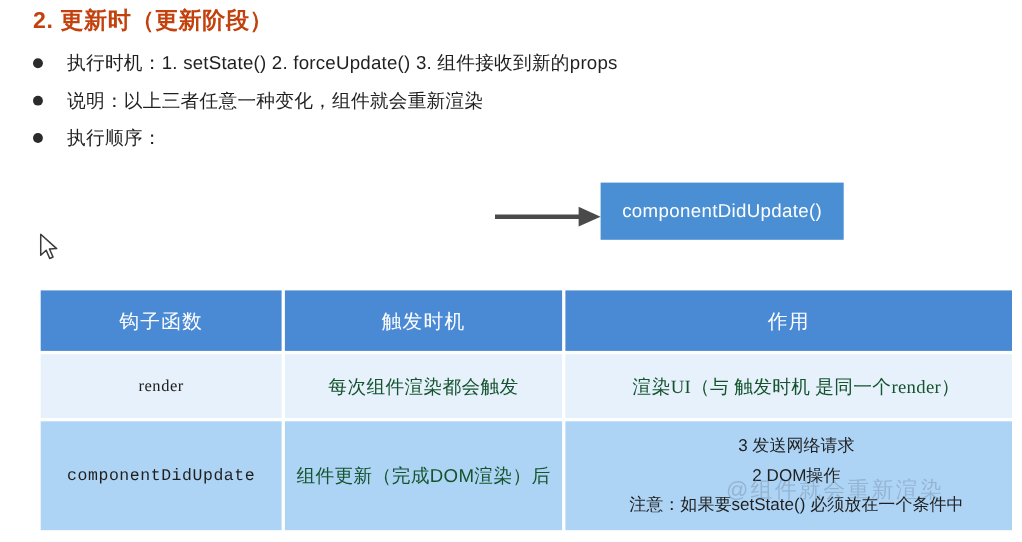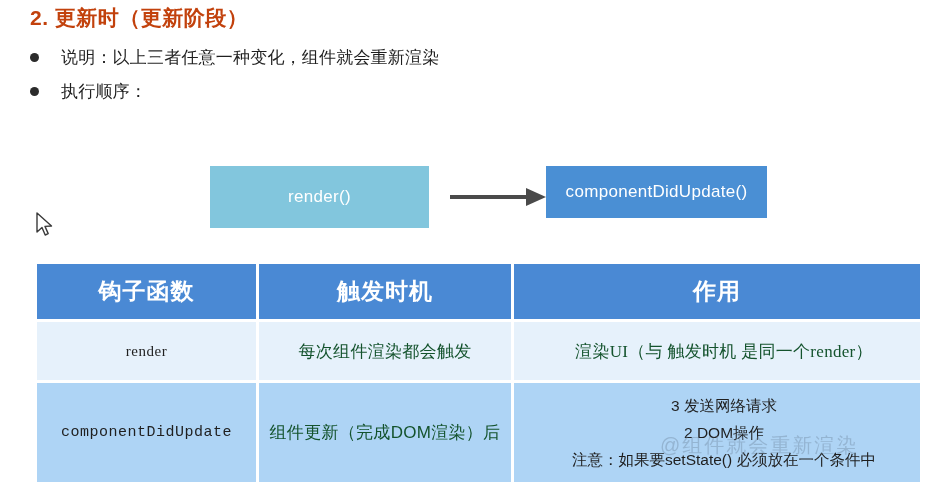--- a/index.html
+++ b/index.html
@@ -120,22 +120,22 @@
   .hooks-table td {
     padding: 0;
     margin: 0;
     vertical-align: middle;
     text-align: center;
   }
   .hooks-table thead th {
     background: #4a89d4;
     color: #ffffff;
     height: 55px;
-    font-size: 23px;
-    font-weight: bold;
+    font-size: 18px;
+    font-weight: normal;
     letter-spacing: 1px;
   }
   .col-hook  { width: 219px; }
   .col-when  { width: 252px; }
   .col-what  { width: 406px; }
 
   .row-odd td  { background: #e6f1fb; height: 58px; font-family: Liberation Serif, serif; }
   .row-even td { background: #aed4f5; height: 99px; }
 
   .cell-mono {
@@ -175,36 +175,39 @@
     pointer-events: none;
   }
 </style>
 </head>
 <body>
 
 <div class="page-title">2. 更新时（更新阶段）</div>
 
 <div class="bullets">
 
+  <div class="bullet-row">
+    <span class="bullet-dot"></span>
+    <span class="bullet-text">执行时机：1. setState()  2. forceUpdate()  3. 组件接收到新的props</span>
+  </div>
 
   <div class="bullet-row">
     <span class="bullet-dot"></span>
     <span class="bullet-text">说明：以上三者任意一种变化，组件就会重新渲染</span>
   </div>
 
   <div class="bullet-row">
     <span class="bullet-dot"></span>
     <span class="bullet-text">执行顺序：</span>
   </div>
 
 </div>
 
 <div class="diagram">
 
-  <div class="flow-box flow-box-render">render()</div>
 
   <svg class="flow-arrow" viewBox="0 0 100 30" xmlns="http://www.w3.org/2000/svg">
     <line x1="2" y1="15" x2="80" y2="15" stroke="#4a4a4a" stroke-width="4"></line>
     <polygon points="78,6 98,15 78,24" fill="#4a4a4a"></polygon>
   </svg>
 
   <div class="flow-box flow-box-cdu">componentDidUpdate()</div>
 
 </div>
 

